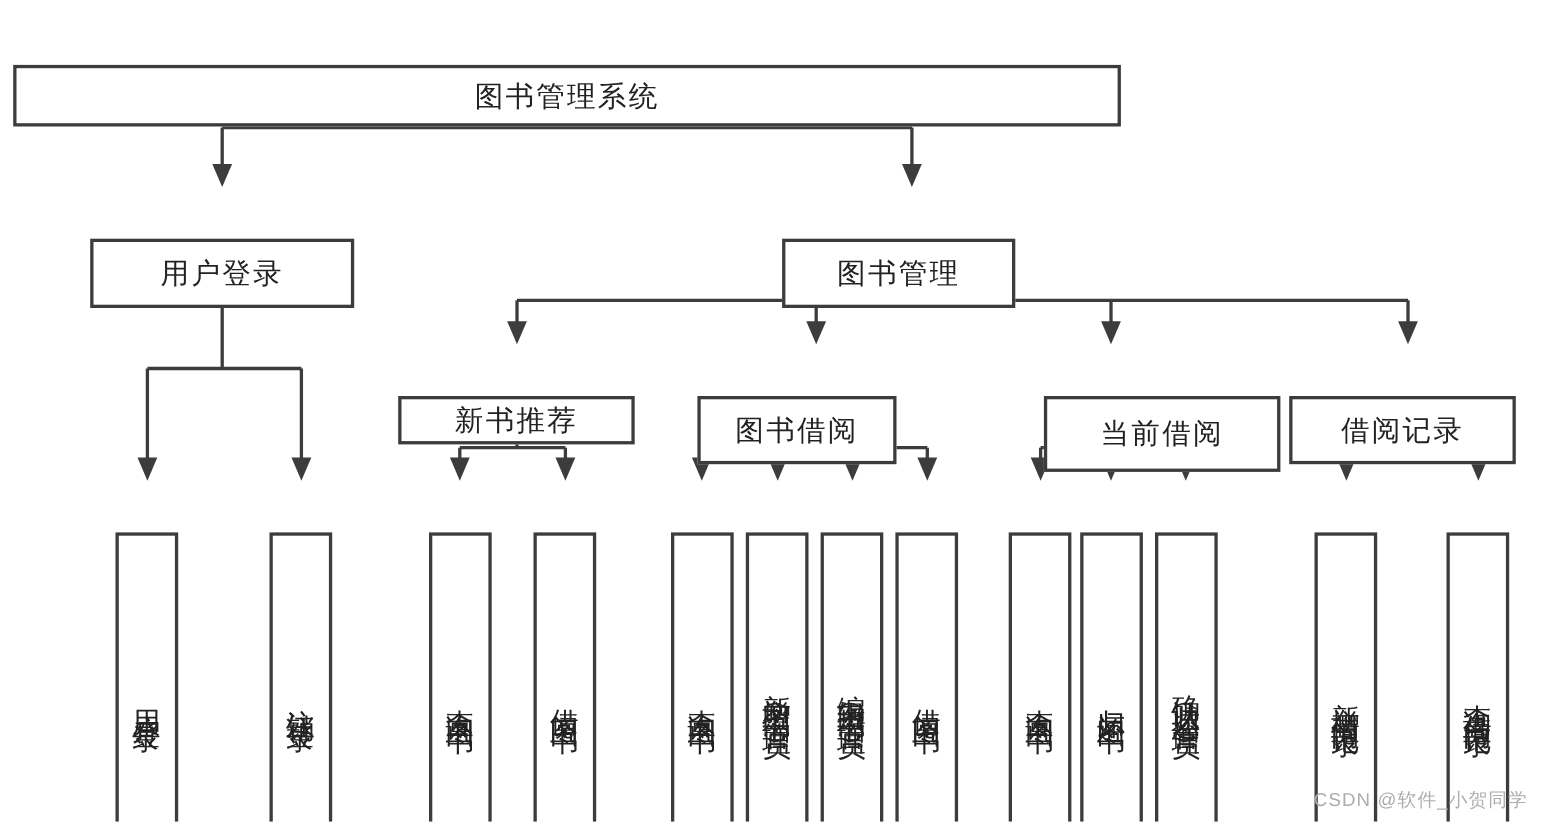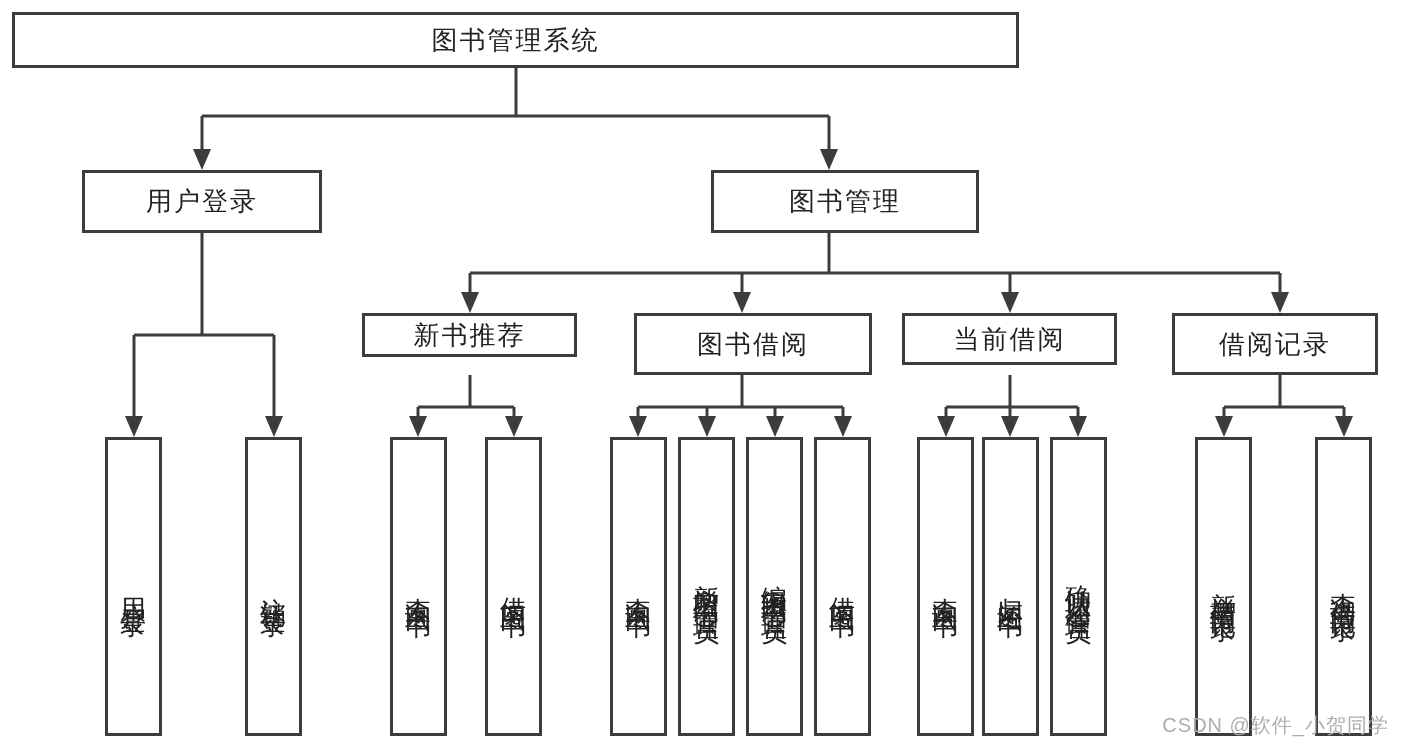--- a/index.html
+++ b/index.html
@@ -5,29 +5,29 @@
   html,body{margin:0;padding:0;background:#ffffff;}
   .stage{
     position:relative;width:1405px;height:747px;background:#ffffff;
     font-family:"Liberation Sans", sans-serif;overflow:hidden;
   }
   #connector-svg{position:absolute;left:0;top:0;width:1405px;height:747px;}
   #connector-group path{stroke:#3c3c3c;stroke-width:3;fill:none;}
   #connector-group polygon{fill:#3c3c3c;stroke:none;}
   .node{
     position:absolute;box-sizing:border-box;border:3px solid #3c3c3c;background:#ffffff;
-    display:flex;align-items:center;justify-content:center;
+    display:flex;align-items:center;justify-content:center;margin-top:47px;
   }
   .hlabel{font-size:26px;color:#222222;letter-spacing:2px;white-space:nowrap;}
   .leaf .vlabel{
     writing-mode:vertical-rl;text-orientation:mixed;
     font-size:26px;letter-spacing:5px;line-height:1;color:#222222;
   }
   .watermark{
-    position:absolute;right:16px;bottom:8px;font-size:20px;color:#adadad;
+    position:absolute;right:16px;bottom:8px;font-size:17px;color:#adadad;
     letter-spacing:1px;white-space:nowrap;
   }
 </style>
 </head>
 <body>
 
 <div class="stage">
 
   <svg id="connector-svg" viewBox="0 0 1405 747" xmlns="http://www.w3.org/2000/svg">
     <g id="connector-group">
@@ -86,31 +86,31 @@
       </g>
   </svg>
 
   <div class="node" style="left:12px;top:12px;width:1007px;height:56px">
     <span class="hlabel">图书管理系统</span>
   </div>
 
   <div class="node" style="left:82px;top:170px;width:240px;height:63px">
     <span class="hlabel">用户登录</span>
   </div>
-  <div class="node" style="left:711px;top:170px;width:268px;height:63px">
+  <div class="node" style="left:711px;top:170px;width:212px;height:63px">
     <span class="hlabel">图书管理</span>
   </div>
 
   <div class="node" style="left:362px;top:313px;width:215px;height:44px">
     <span class="hlabel">新书推荐</span>
   </div>
-  <div class="node" style="left:634px;top:313px;width:238px;height:62px">
+  <div class="node" style="left:634px;top:313px;width:181px;height:62px">
     <span class="hlabel">图书借阅</span>
   </div>
-  <div class="node" style="left:902px;top:313px;width:215px;height:52px">
+  <div class="node" style="left:949px;top:313px;width:215px;height:69px">
     <span class="hlabel">当前借阅</span>
   </div>
   <div class="node" style="left:1172px;top:313px;width:206px;height:62px">
     <span class="hlabel">借阅记录</span>
   </div>
 
   <div class="node leaf" style="left:105px;top:437px;width:57px;height:299px">
     <span class="vlabel">用户登录</span>
   </div>
   <div class="node leaf" style="left:245px;top:437px;width:57px;height:299px">

